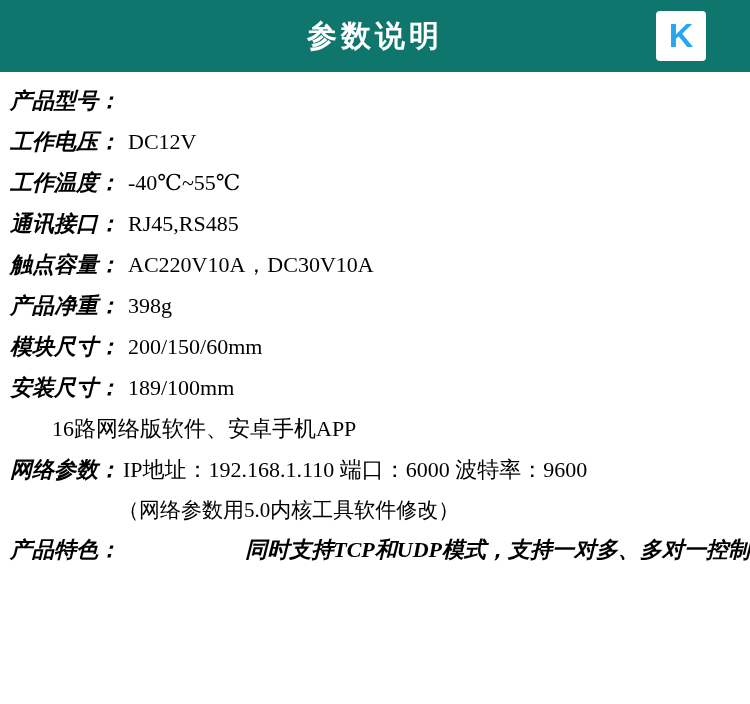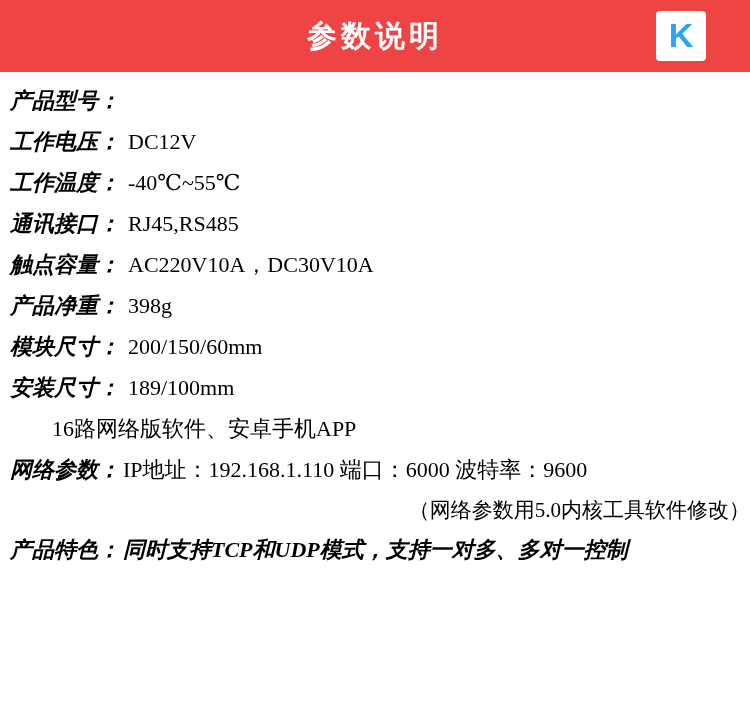--- a/index.html
+++ b/index.html
@@ -17,21 +17,21 @@
     position: relative;
     width: 750px;
     height: 704px;
     box-sizing: border-box;
   }
   
   .header {
     position: relative;
     width: 750px;
     height: 72px;
-    background: #ef4444;
+    background: #0f766e;
     display: flex;
     align-items: center;
     justify-content: center;
   }
   .header-title {
     color: #ffffff;
     font-size: 30px;
     font-weight: bold;
     letter-spacing: 4px;
     font-family: "Liberation Serif", "DejaVu Serif", serif;
@@ -87,28 +87,28 @@
     font-size: 22px;
     color: #000000;
     font-family: "Liberation Serif", "DejaVu Serif", serif;
     padding-left: 52px;
     margin-bottom: 11px;
     white-space: nowrap;
   }
   .spec-cont.indent-paren {
     padding-left: 118px;
     font-size: 21px;
-    text-align: right;
   }
   .feature-row {
     display: flex;
     align-items: baseline;
     padding: 0 0 0 10px;
     margin-top: 0;
     white-space: nowrap;
+    justify-content: space-between;
   }
   .feature-row .spec-value {
     font-weight: bold;
     font-style: italic;
   }
 </style>
 </head>
 <body>
 
 <div class="page">

